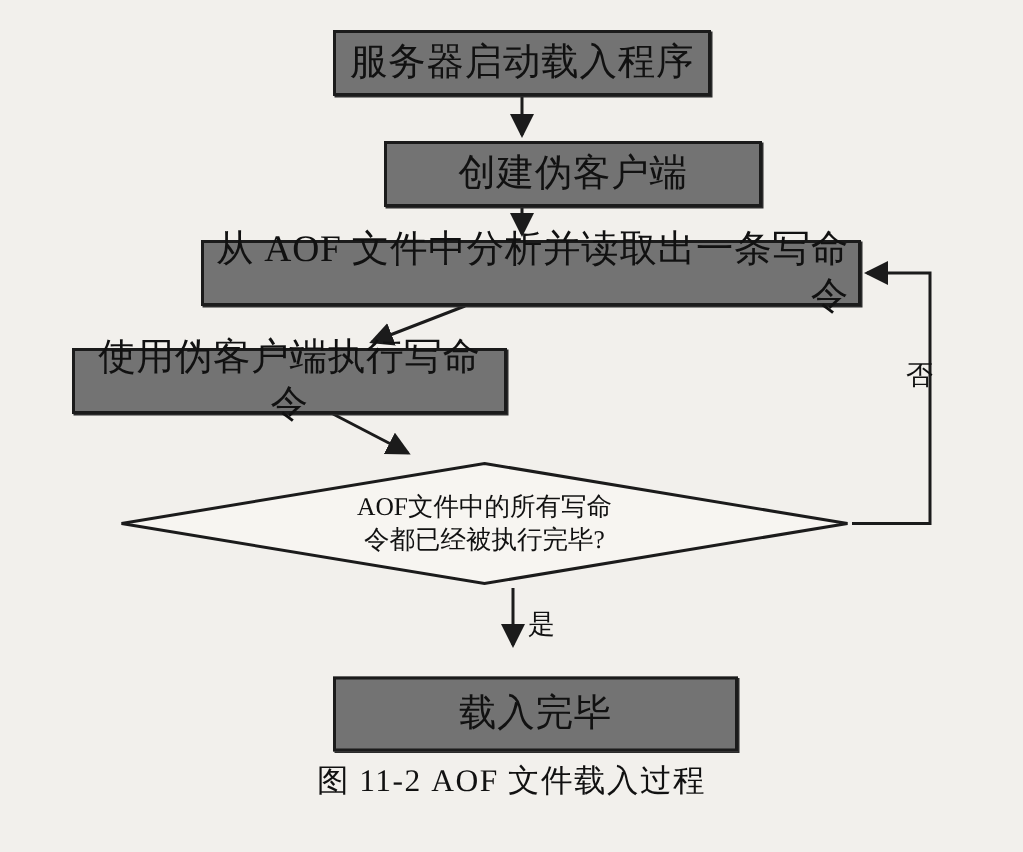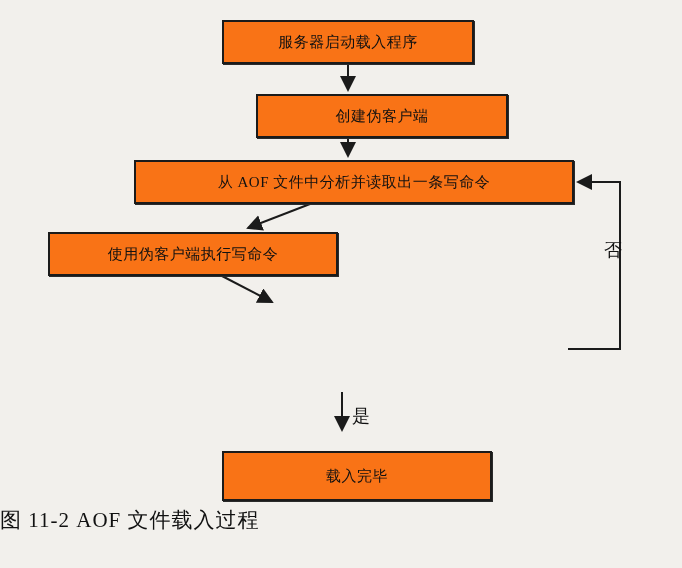--- a/index.html
+++ b/index.html
@@ -27,23 +27,23 @@
     height: 568px;
     pointer-events: none;
   }
   .node {
     position: absolute;
     box-sizing: border-box;
     display: flex;
     align-items: center;
     justify-content: center;
     text-align: center;
-    background: #f97316;
+    background: #737373;
     border: 2px solid #1b1b1b;
-    font-size: 15px;
+    font-size: 25px;
     letter-spacing: 0.5px;
     line-height: 1.25;
     padding: 2px 6px;
   }
   .node.box {
     box-shadow: 1px 1px 0 #2b2b2b;
   }
   
   #node-start   { left: 222px; top: 20px;  width: 252px; height: 44px; }
   #node-client  { left: 222px; top: 94px;  width: 252px; height: 44px; margin-left: 34px; }
@@ -79,21 +79,21 @@
     background: transparent;
   }
   #label-no  { left: 604px; top: 238px; }
   #label-yes { left: 352px; top: 404px; }
 
   #caption {
     position: absolute;
     left: 0;
     top: 506px;
     width: 682px;
-    text-align: left;
+    text-align: center;
     font-size: 21px;
     letter-spacing: 1px;
   }
 </style>
 </head>
 <body>
 
 <div id="diagram">
 
   <svg class="edges" viewBox="0 0 682 568">
@@ -117,20 +117,29 @@
   </svg>
 
   <div class="node box" id="node-start">服务器启动载入程序</div>
 
   <div class="node box" id="node-client">创建伪客户端</div>
 
   <div class="node box" id="node-read">从 AOF 文件中分析并读取出一条写命令</div>
 
   <div class="node box" id="node-exec">使用伪客户端执行写命令</div>
 
+  <div id="node-decision">
+    <svg viewBox="0 0 490 86" width="490" height="86">
+      <polygon points="245,3 487,43 245,83 3,43" fill="#f7f5f1" stroke="#1b1b1b" stroke-width="2"></polygon>
+    </svg>
+    <div class="diamond-text">
+      <span>AOF文件中的所有写命</span>
+      <span>令都已经被执行完毕?</span>
+    </div>
+  </div>
 
   <div class="node box" id="node-done">载入完毕</div>
 
   <div class="edge-label" id="label-no">否</div>
   <div class="edge-label" id="label-yes">是</div>
 
   <div id="caption">图 11-2   AOF 文件载入过程</div>
 
 </div>
 

